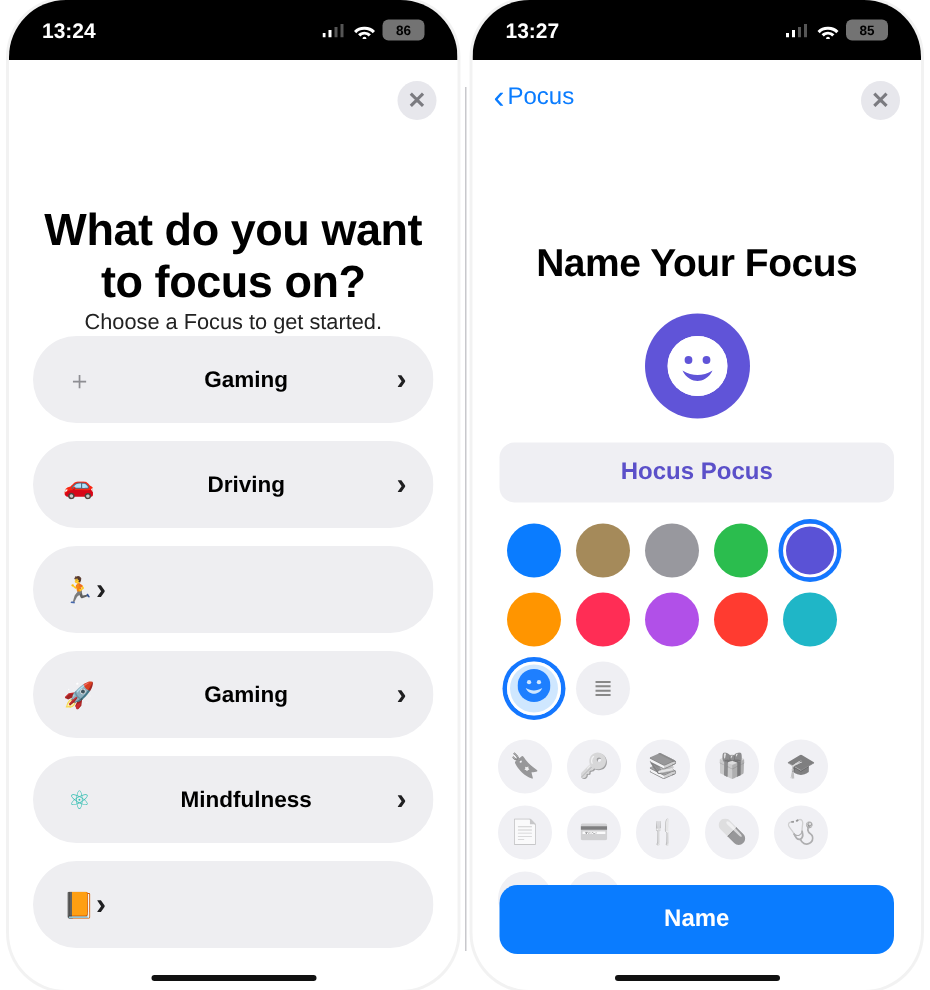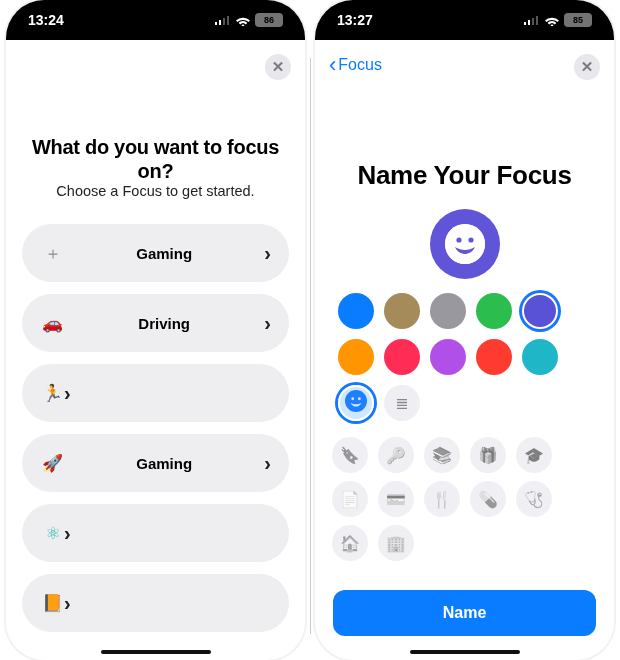--- a/index.html
+++ b/index.html
@@ -8,21 +8,21 @@
     .phone{flex:1;position:relative;border-radius:38px;overflow:hidden;background:#fff;box-shadow:0 0 0 2px rgba(0,0,0,.05);}
     .phone .bezel-top{height:40px;background:#000;display:flex;align-items:center;justify-content:space-between;padding:0 22px;color:#fff;font-size:14px;font-weight:600;}
     .bezel-top .sb-right{display:flex;align-items:center;gap:4px;}
     .sb-right svg{display:block;}
     .battery-pill{display:inline-flex;align-items:center;justify-content:center;width:28px;height:14px;border-radius:4px;background:#737373;color:#000;font-size:9px;font-weight:700;}
     .close-btn{position:absolute;top:54px;right:14px;width:26px;height:26px;border-radius:50%;background:#e7e7ec;display:flex;align-items:center;justify-content:center;color:#7b7b80;font-size:15px;font-weight:700;}
     .back-btn{position:absolute;top:54px;left:14px;display:flex;align-items:center;color:#0a7cff;font-size:16px;font-weight:400;gap:2px;}
     .back-btn .chev{font-size:22px;line-height:1;}
     
     .hdr{padding:96px 22px 0 22px;text-align:center;}
-    .hdr h1{font-size:20px;font-weight:800;letter-spacing:-.3px;line-height:1.18;}
+    .hdr h1{font-size:30px;font-weight:800;letter-spacing:-.3px;line-height:1.18;}
     .hdr p{font-size:14.5px;color:#222;}
     .listwrap{position:absolute;left:16px;right:16px;top:224px;bottom:22px;overflow:hidden;}
     .item{height:58px;border-radius:30px;background:#eeeef1;display:flex;align-items:center;padding:0 18px 0 20px;margin-bottom:12px;}
     .item .icon{width:22px;display:flex;justify-content:center;align-items:center;font-size:17px;}
     .item .lbl{flex:1;text-align:center;font-size:15px;font-weight:600;color:#000;}
     .item .chev{color:#202022;font-size:20px;font-weight:600;}
     .home-ind{position:absolute;bottom:6px;left:50%;transform:translateX(-50%);width:110px;height:4px;border-radius:3px;background:#111;}
     .sep{position:absolute;top:58px;bottom:26px;left:50%;width:1px;background:#c8c8cc;}
     
     .hdr2{padding:96px 22px 0 22px;text-align:center;}
@@ -82,20 +82,21 @@
           <span class="icon" style="color: rgb(52, 199, 89);">🏃</span>
           <span class="chev">›</span>
         </div>
         <div class="item">
           <span class="icon" style="color: rgb(29, 111, 242);">🚀</span>
           <span class="lbl">Gaming</span>
           <span class="chev">›</span>
         </div>
         <div class="item">
           <span class="icon" style="color: rgb(47, 189, 176);">⚛</span>
+          <span class="lbl">Mindfulness</span>
           <span class="chev">›</span>
         </div>
         <div class="item">
           <span class="icon" style="color: rgb(255, 143, 43);">📙</span>
           <span class="chev">›</span>
         </div>
       </div>
     <div class="home-ind"></div>
   </div>
 
@@ -112,37 +113,40 @@
             <rect x="12" y="1" width="2" height="9" fill="#555"></rect>
           </svg>
         <svg width="16" height="11" viewBox="0 0 16 11">
             <path d="M8 9.5a1.3 1.3 0 100 2.6 1.3 1.3 0 000-2.6zm0-3.4c-1.7 0-3.2.7-4.3 1.8l1.5 1.5A4 4 0 018 8a4 4 0 012.8 1.4l1.5-1.5A6 6 0 008 6.1zm0-3.3A9.4 9.4 0 001 5.6l1.5 1.5A7.3 7.3 0 018 4.9c2.2 0 4.2.9 5.5 2.2L15 5.6A9.4 9.4 0 008 2.8z" fill="#fff"></path>
           </svg>
         <span class="battery-pill">85</span>
       </span>
     </div>
     <div class="back-btn">
       <span class="chev">‹</span>
-      <span>Focus</span>
+      <span>Pocus</span>
     </div>
     <div class="close-btn">
       <span>✕</span>
     </div>
     <div class="hdr2">
       <h1>Name Your Focus</h1>
     </div>
     <div class="avatar">
       <div class="face">
         <svg width="40" height="40" viewBox="0 0 40 40">
             <circle cx="20" cy="20" r="20" fill="#fff"></circle>
             <circle cx="14" cy="16" r="2.6" fill="#6054d8"></circle>
             <circle cx="26" cy="16" r="2.6" fill="#6054d8"></circle>
             <path d="M10 23c2 5 7 7 10 7s8-2 10-7c-3 2-7 3-10 3s-7-1-10-3z" fill="#6054d8"></path>
           </svg>
       </div>
+    </div>
+    <div class="name-field">
+      <span>Hocus Pocus</span>
     </div>
     <div class="colors" id="colors">
         <div class="swatch" style="background: rgb(10, 124, 255);"></div>
         <div class="swatch" style="background: rgb(165, 138, 90);"></div>
         <div class="swatch" style="background: rgb(152, 152, 158);"></div>
         <div class="swatch" style="background: rgb(43, 189, 78);"></div>
         <div class="swatch sel" style="background: rgb(90, 82, 214);"></div>
         <div class="swatch" style="background: rgb(255, 149, 0);"></div>
         <div class="swatch" style="background: rgb(255, 45, 85);"></div>
         <div class="swatch" style="background: rgb(177, 80, 232);"></div>

